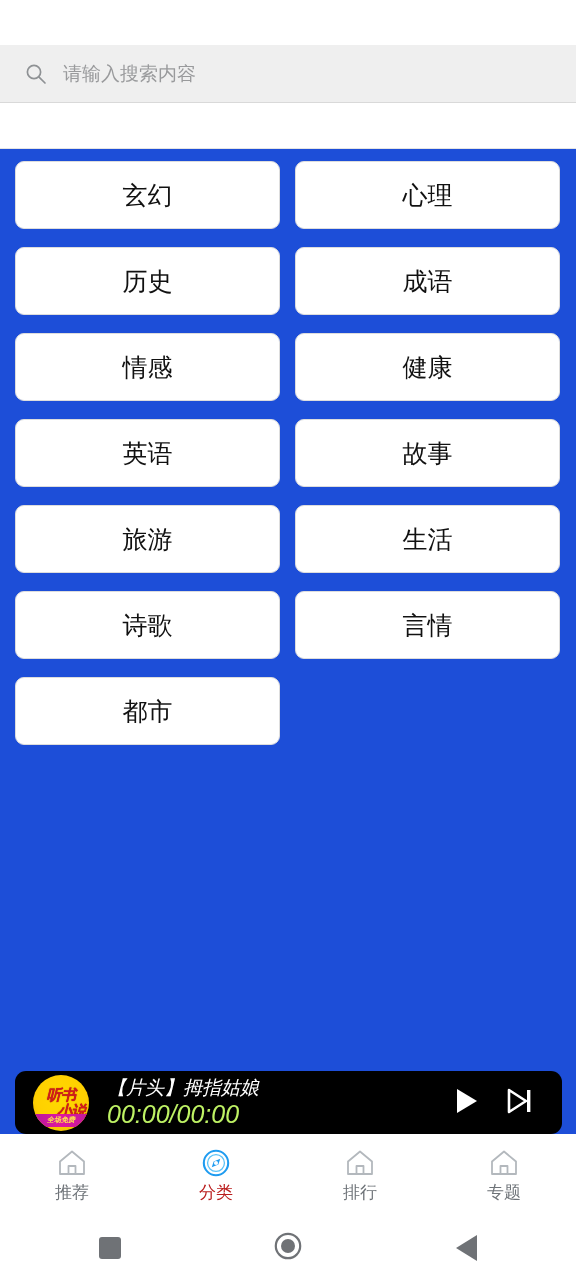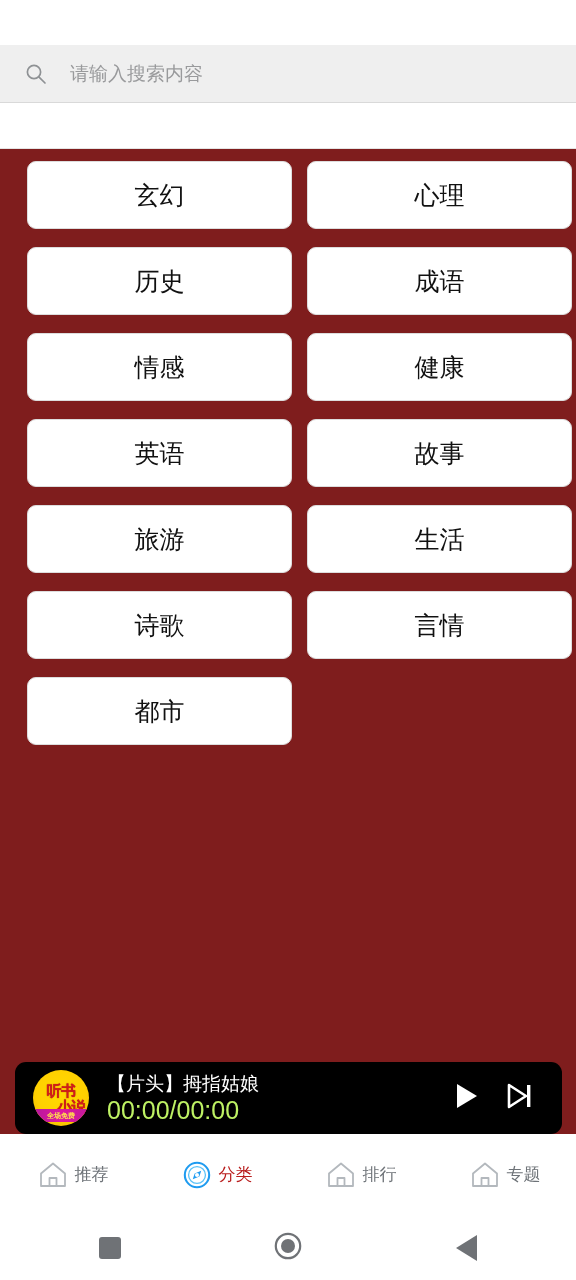--- a/index.html
+++ b/index.html
@@ -29,38 +29,37 @@
     padding-left:25px;
   }
   .search-icon { width:22px; height:22px; flex:0 0 auto; margin-right:16px; }
   .search-icon svg { display:block; }
   .search-input {
     border:none; outline:none; background:transparent;
     font-family:"Liberation Sans","DejaVu Sans",sans-serif;
     font-size:19px; color:#333;
     width:420px; height:30px;
     padding:0;
-    margin-left:7px;
   }
   .search-input::placeholder { color:#999a9c; }
 
   
   .sub-band {
     flex:0 0 auto;
     height:46px;
     background:#ffffff;
     border-bottom:1px solid #e4e4e4;
   }
 
   
   .grid-scroll {
     flex:1 1 auto;
-    background:#7f1d1d;
-    overflow:hidden;
-    padding:12px 0 0 12px;
+    background:#1d4ed8;
+    overflow:hidden;
+    padding:12px 0 0 0;
   }
   .cat-grid {
     display:grid;
     grid-template-columns:265px 265px;
     column-gap:15px;
     row-gap:18px;
     padding:0 15px;
   }
   .cat-btn {
     height:68px;
@@ -73,26 +72,27 @@
     font-family:"Liberation Sans","DejaVu Sans",sans-serif;
     cursor:pointer;
     user-select:none;
   }
 
   
   .player-bar {
     position:absolute;
     left:15px; right:14px;
     bottom:146px;
-    height:72px;
+    height:63px;
     background:#000000;
     border-radius:11px;
     display:flex; align-items:center;
     padding:0 16px 0 18px;
     overflow:hidden;
+    font-style:italic;
   }
   .album-art {
     width:56px; height:56px; flex:0 0 auto;
     border-radius:50%;
     background:radial-gradient(circle at 50% 42%, #ffd900 0%, #ffd000 58%, #f5c400 76%, #f0bd00 100%);
     position:relative;
     display:flex; flex-direction:column;
     align-items:center; justify-content:center;
     overflow:hidden;
   }
@@ -150,21 +150,21 @@
     position:absolute;
     left:0; right:0;
     bottom:65px;
     height:81px;
     background:#ffffff;
     display:flex;
     align-items:center;
   }
   .tab-item {
     flex:1 1 0;
-    display:flex; flex-direction:row;
+    display:flex; flex-direction:column;
     align-items:center; justify-content:center;
     gap:5px;
     cursor:pointer;
     user-select:none;
   }
   .tab-icon { width:34px; height:30px; display:flex; align-items:center; justify-content:center; }
   .tab-label { font-size:17px; color:#6e7378; line-height:19px; }
   .tab-item.active .tab-label { color:#b91c1c; }
 
   

